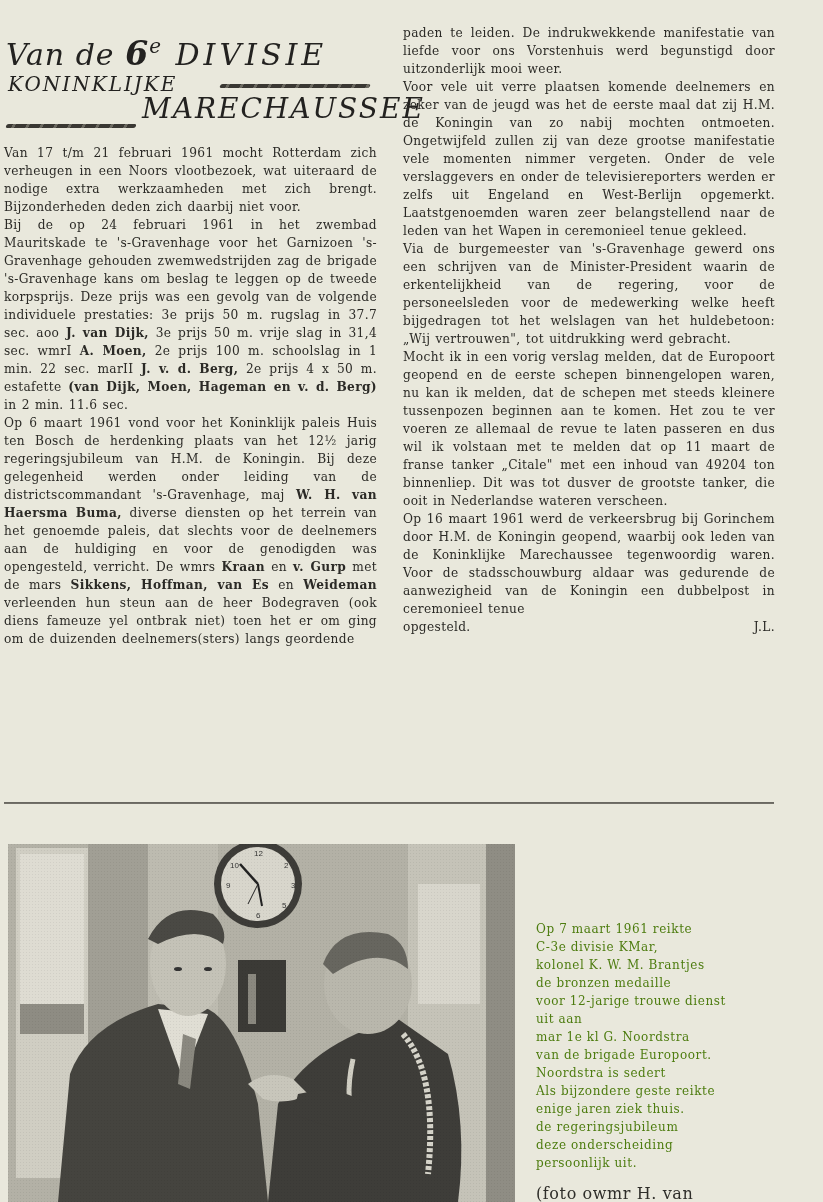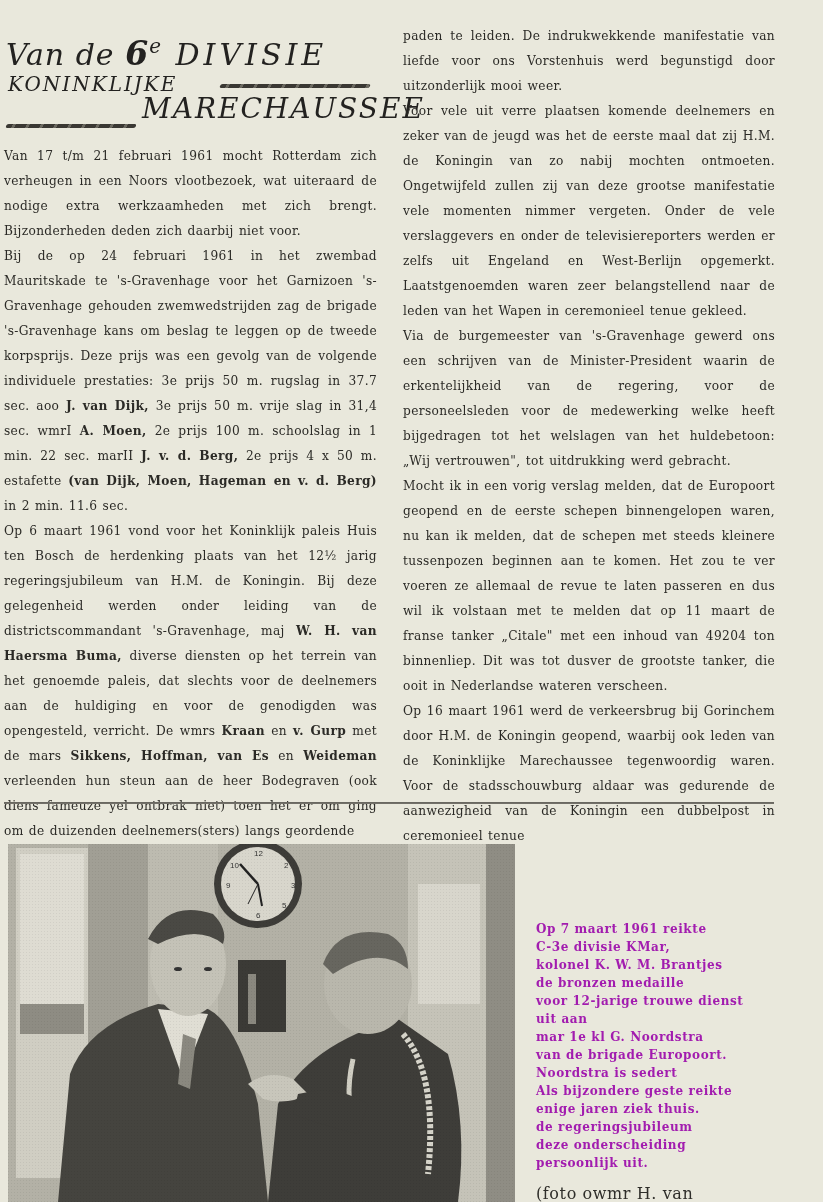--- a/index.html
+++ b/index.html
@@ -23,40 +23,40 @@
     .mh2 { left: 6px; top: 38px; font-size: 20px; letter-spacing: 2px; }
     .mh3 { left: 140px; top: 58px; font-size: 28px; letter-spacing: 2px; }
     .flourish {
       position: absolute; height: 4px;
       background: repeating-linear-gradient(90deg, #3a3833 0 6px, #6a685f 6px 9px, #3a3833 9px 14px);
       border-radius: 2px;
     }
     .fl1 { left: 218px; top: 50px; width: 150px; transform: skewX(-20deg); }
     .fl2 { left: 4px; top: 90px; width: 130px; transform: skewX(-20deg); }
 
-    .col { position: absolute; font-size: 12.2px; line-height: 25px; text-align: justify; letter-spacing: 0.35px; word-spacing: 1px; }
+    .col { position: absolute; font-size: 12.2px; line-height: 18px; text-align: justify; letter-spacing: 0.35px; word-spacing: 1px; }
     .col p { margin: 0; text-indent: 0; }
     .col1 { left: 4px; top: 144px; width: 373px; }
     .col2 { left: 403px; top: 24px; width: 372px; }
     .signoff { display: flex; justify-content: space-between; }
     b { font-weight: bold; }
 
     .rule {
       position: absolute; left: 4px; top: 802px; width: 770px; height: 2px;
       background: linear-gradient(180deg, #8a887f 0%, #4a4843 50%, #9b998f 100%);
     }
 
     .photo {
       position: absolute; left: 8px; top: 844px; width: 507px; height: 358px;
       background: #9f9d93; overflow: hidden;
     }
     .caption {
       position: absolute; left: 536px; top: 920px; width: 260px;
-      font-size: 12px; line-height: 18px; font-weight: bold; letter-spacing: 0.6px;
-      color: #a21caf;
+      font-size: 12px; line-height: 18px; font-weight: normal; letter-spacing: 0.6px;
+      color: #4d7c0f;
     }
     .caption div { white-space: nowrap; }
     .credit {
       position: absolute; left: 536px; top: 1184px; font-size: 16px; letter-spacing: 0.6px; color: #2f2e2a;
     }
   </style>
 </head>
 <body>
 
 <div class="page">
@@ -73,20 +73,24 @@
       <p><span>Van 17 t/m 21 februari 1961 mocht Rotterdam zich verheugen in een Noors vlootbezoek, wat uiteraard de nodige extra werkzaamheden met zich brengt. Bijzonderheden deden zich daarbij niet voor.</span></p>
       <p><span>Bij de op 24 februari 1961 in het zwembad Mauritskade te 's-Gravenhage voor het Garnizoen 's-Gravenhage gehouden zwemwedstrijden zag de brigade 's-Gravenhage kans om beslag te leggen op de tweede korpsprijs. Deze prijs was een gevolg van de volgende individuele prestaties: 3e prijs 50 m. rugslag in 37.7 sec. aoo </span><b>J. van Dijk,</b><span> 3e prijs 50 m. vrije slag in 31,4 sec. wmrI </span><b>A. Moen,</b><span> 2e prijs 100 m. schoolslag in 1 min. 22 sec. marII </span><b>J. v. d. Berg,</b><span> 2e prijs 4 x 50 m. estafette </span><b>(van Dijk, Moen, Hageman en v. d. Berg)</b><span> in 2 min. 11.6 sec.</span></p>
       <p><span>Op 6 maart 1961 vond voor het Koninklijk paleis Huis ten Bosch de herdenking plaats van het 12½ jarig regeringsjubileum van H.M. de Koningin. Bij deze gelegenheid werden onder leiding van de districtscommandant 's-Gravenhage, maj </span><b>W. H. van Haersma Buma,</b><span> diverse diensten op het terrein van het genoemde paleis, dat slechts voor de deelnemers aan de huldiging en voor de genodigden was opengesteld, verricht. De wmrs </span><b>Kraan</b><span> en </span><b>v. Gurp</b><span> met de mars </span><b>Sikkens, Hoffman, van Es</b><span> en </span><b>Weideman</b><span> verleenden hun steun aan de heer Bodegraven (ook diens fameuze yel ontbrak niet) toen het er om ging om de duizenden deelnemers(sters) langs geordende</span></p>
     </div>
   <div class="col col2" id="col2">
       <p><span>paden te leiden. De indrukwekkende manifestatie van liefde voor ons Vorstenhuis werd begunstigd door uitzonderlijk mooi weer.</span></p>
       <p><span>Voor vele uit verre plaatsen komende deelnemers en zeker van de jeugd was het de eerste maal dat zij H.M. de Koningin van zo nabij mochten ontmoeten. Ongetwijfeld zullen zij van deze grootse manifestatie vele momenten nimmer vergeten. Onder de vele verslaggevers en onder de televisiereporters werden er zelfs uit Engeland en West-Berlijn opgemerkt. Laatstgenoemden waren zeer belangstellend naar de leden van het Wapen in ceremonieel tenue gekleed.</span></p>
       <p><span>Via de burgemeester van 's-Gravenhage gewerd ons een schrijven van de Minister-President waarin de erkentelijkheid van de regering, voor de personeelsleden voor de medewerking welke heeft bijgedragen tot het welslagen van het huldebetoon: „Wij vertrouwen", tot uitdrukking werd gebracht.</span></p>
       <p><span>Mocht ik in een vorig verslag melden, dat de Europoort geopend en de eerste schepen binnengelopen waren, nu kan ik melden, dat de schepen met steeds kleinere tussenpozen beginnen aan te komen. Het zou te ver voeren ze allemaal de revue te laten passeren en dus wil ik volstaan met te melden dat op 11 maart de franse tanker „Citale" met een inhoud van 49204 ton binnenliep. Dit was tot dusver de grootste tanker, die ooit in Nederlandse wateren verscheen.</span></p>
       <p><span>Op 16 maart 1961 werd de verkeersbrug bij Gorinchem door H.M. de Koningin geopend, waarbij ook leden van de Koninklijke Marechaussee tegenwoordig waren. Voor de stadsschouwburg aldaar was gedurende de aanwezigheid van de Koningin een dubbelpost in ceremonieel tenue</span></p>
+      <div class="signoff">
+        <span>opgesteld.</span>
+        <span>J.L.</span>
+      </div>
     </div>
 
   <div class="rule"></div>
 
   <div class="photo">
     <svg width="507" height="358" viewBox="0 0 507 358">
       <defs>
         <pattern id="grain" width="3" height="3" patternUnits="userSpaceOnUse">
           <rect width="3" height="3" fill="none"></rect>
           <rect width="1" height="1" fill="#000" opacity="0.06"></rect>

